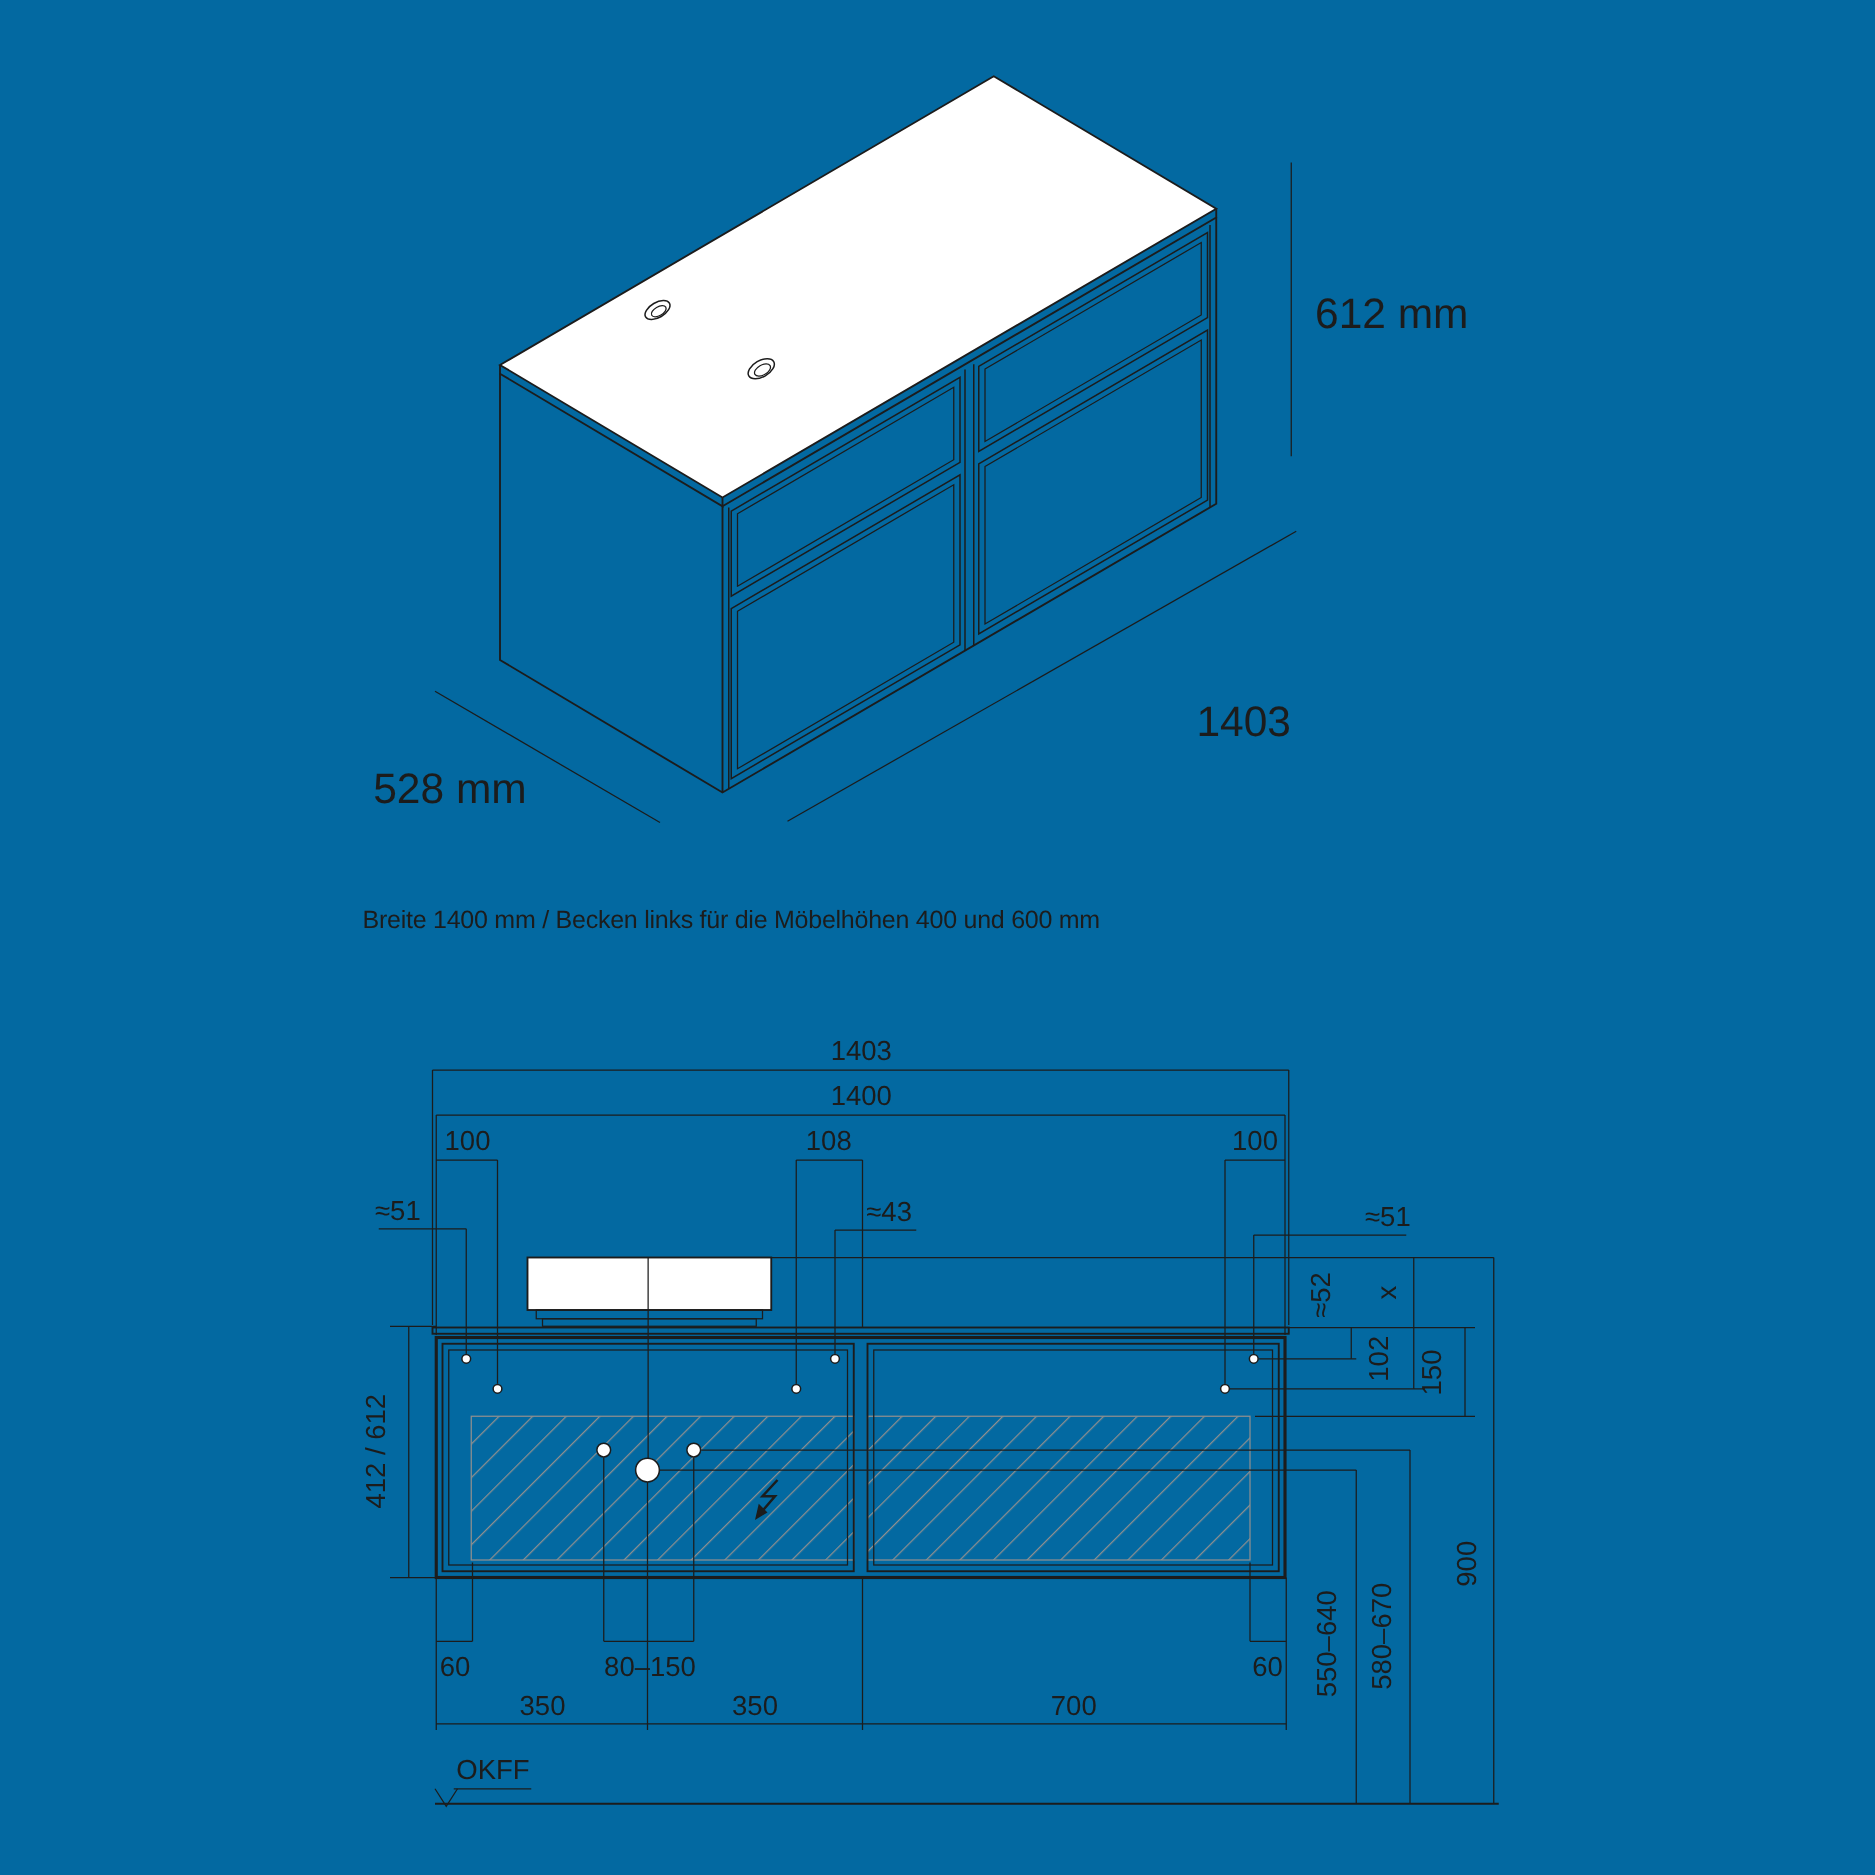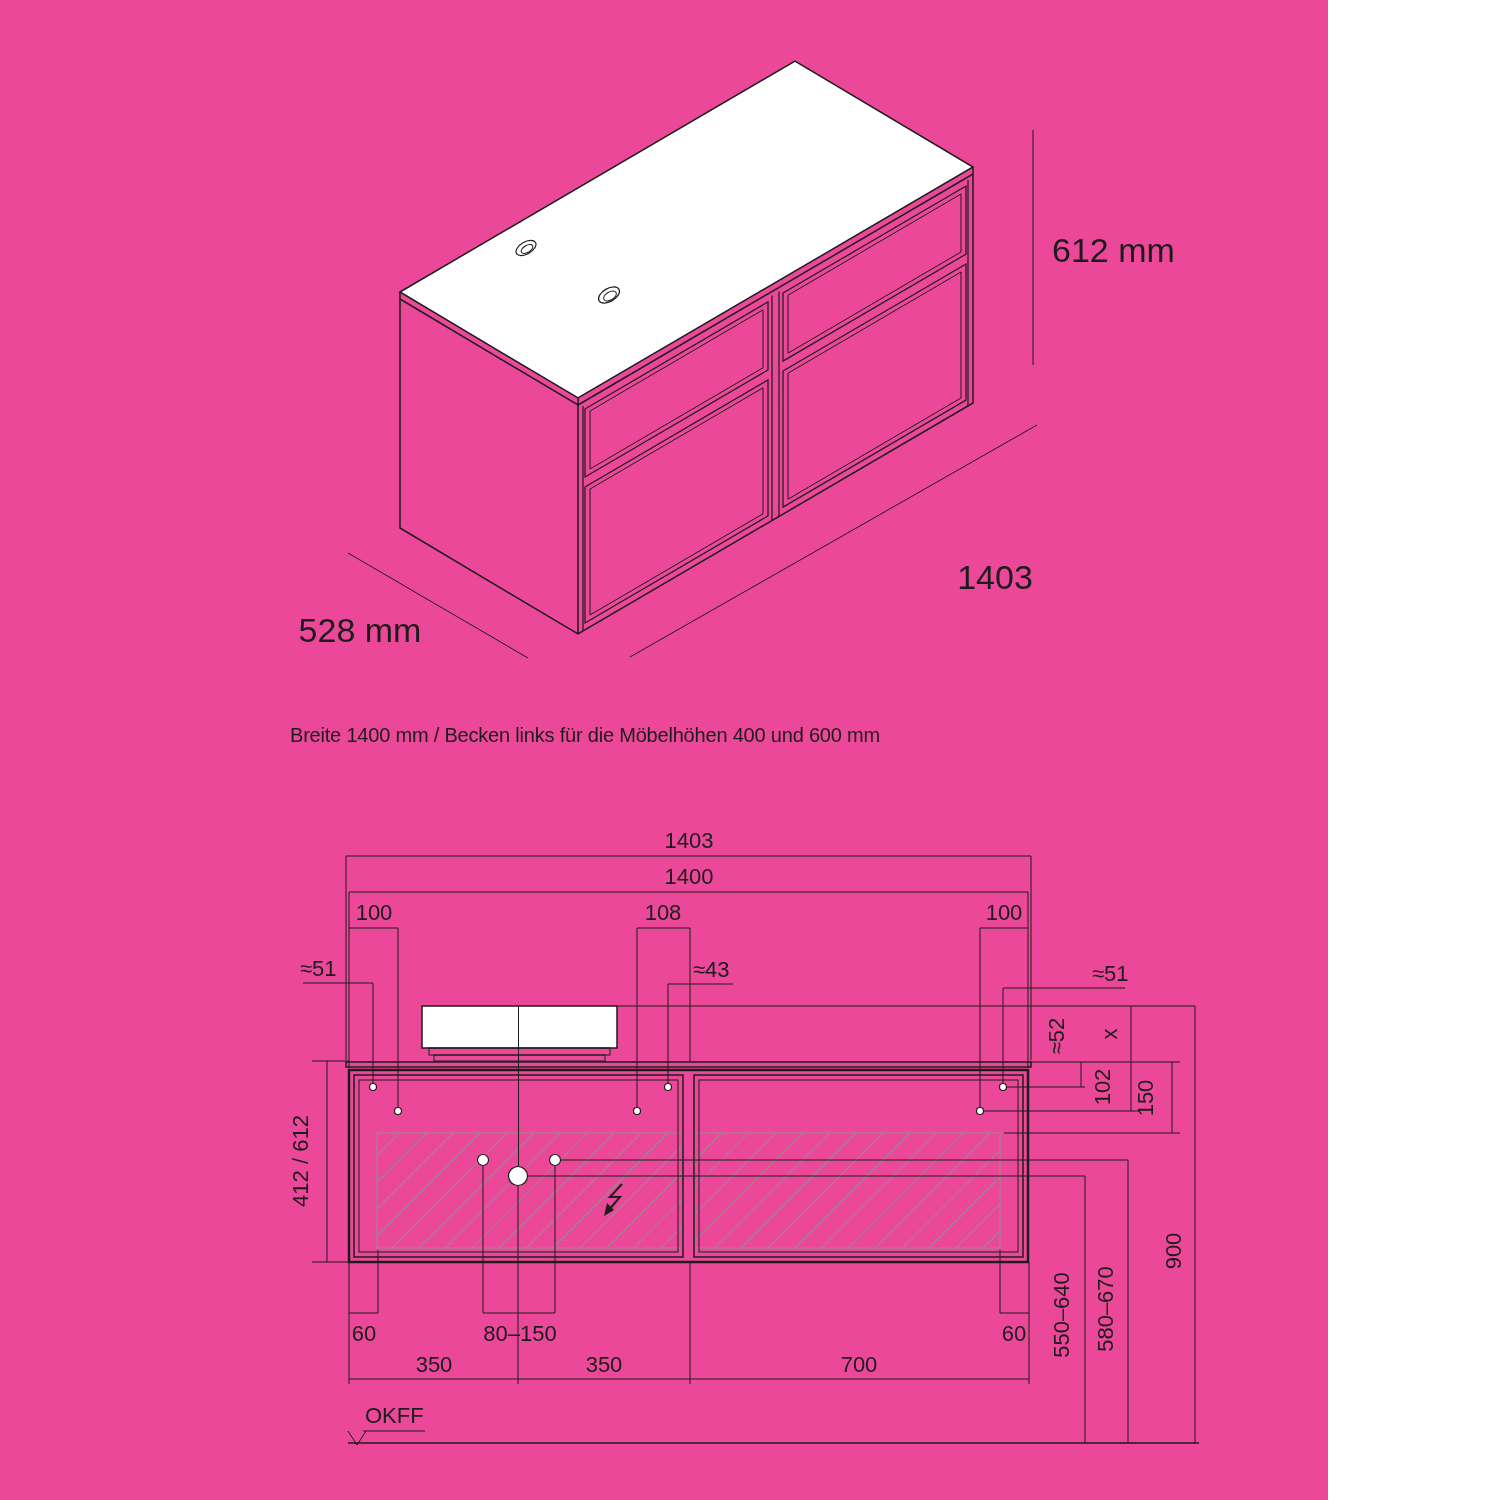--- a/index.html
+++ b/index.html
@@ -1,16 +1,16 @@
 <!DOCTYPE html>
 <html><head>
 <meta charset="utf-8">
 <style>
   html,body{margin:0;padding:0;background:#ffffff;}
-  .page{width:1328px;height:1500px;background:#ec4899;position:relative;overflow:hidden;text-align:center;}
+  .page{width:1500px;height:1500px;background:#0369a1;position:relative;overflow:hidden;text-align:center;}
   svg{display:block;}
   text{font-family:"Liberation Sans","DejaVu Sans",sans-serif;fill:#1c1c1c;}
   .dim{font-size:22px;}
   .dimbig{font-size:34px;}
   .caption{font-size:20px;letter-spacing:-0.2px;}
   .ln{stroke:#1c1c1c;fill:none;}
   .w1{stroke-width:1;}
   .w12{stroke-width:1.2;}
   .w15{stroke-width:1.5;}
   .w25{stroke-width:2.5;}

